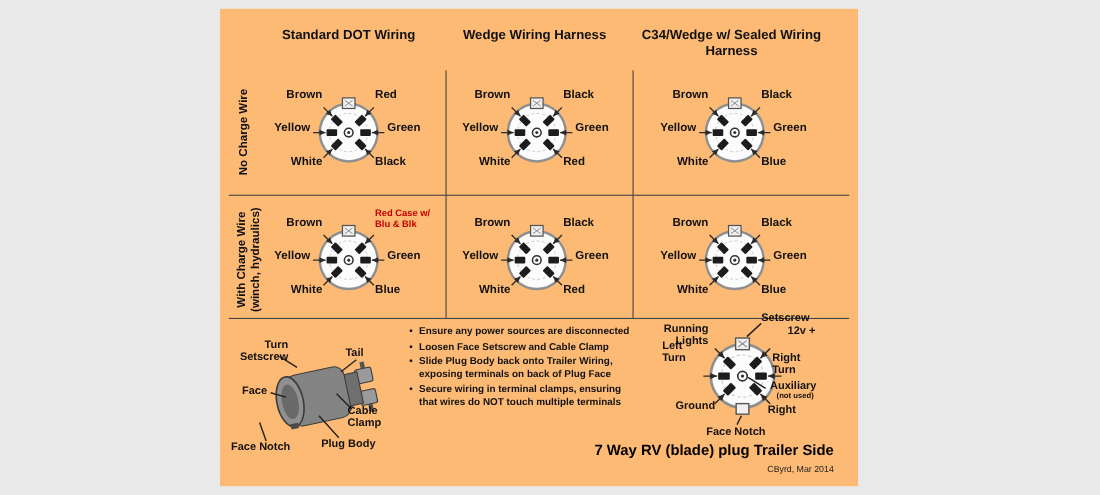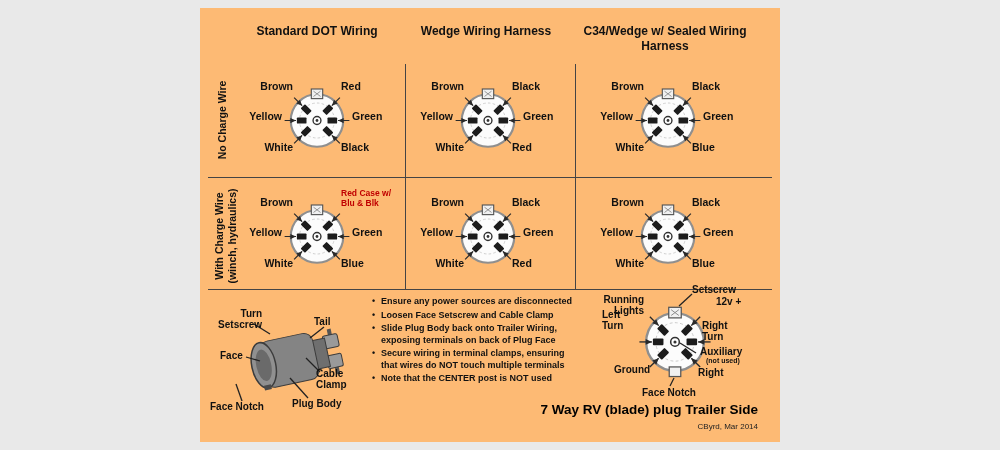--- a/index.html
+++ b/index.html
@@ -198,21 +198,20 @@
     <span class="plbl" style="left:108px; top:62px; width:40px;">Cable Clamp</span>
     <span class="plbl" style="left:84px; top:92px;">Plug Body</span>
     <span class="plbl" style="left:2px; top:95px;">Face Notch</span>
   </div>
 
   <ul class="bullets">
     <li>Ensure any power sources are disconnected</li>
     <li>Loosen Face Setscrew and Cable Clamp</li>
     <li>Slide Plug Body back onto Trailer Wiring, exposing terminals on back of Plug Face</li>
     <li>Secure wiring in terminal clamps, ensuring that wires do NOT touch multiple terminals</li>
-    <li>Note that the CENTER post is NOT used</li>
   </ul>
 
   <div class="pinout-area">
     <svg class="pinout-svg" viewBox="0 0 120 104">
       <use href="#connector7"></use>
       <rect x="54" y="80" width="12" height="10" fill="#f0f0f0" stroke="#555" stroke-width="1.3"></rect>
     </svg>
     <svg class="leads" viewBox="0 0 200 132">
       <line x1="112" y1="12" x2="99" y2="24"></line>
       <line x1="116" y1="71" x2="100" y2="61"></line>

